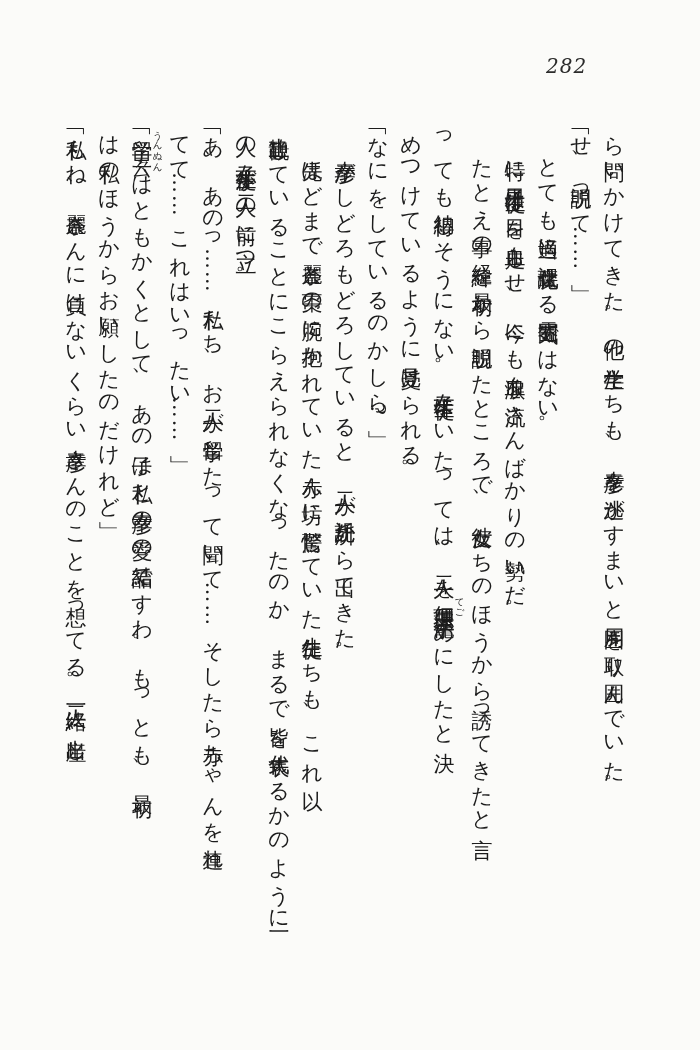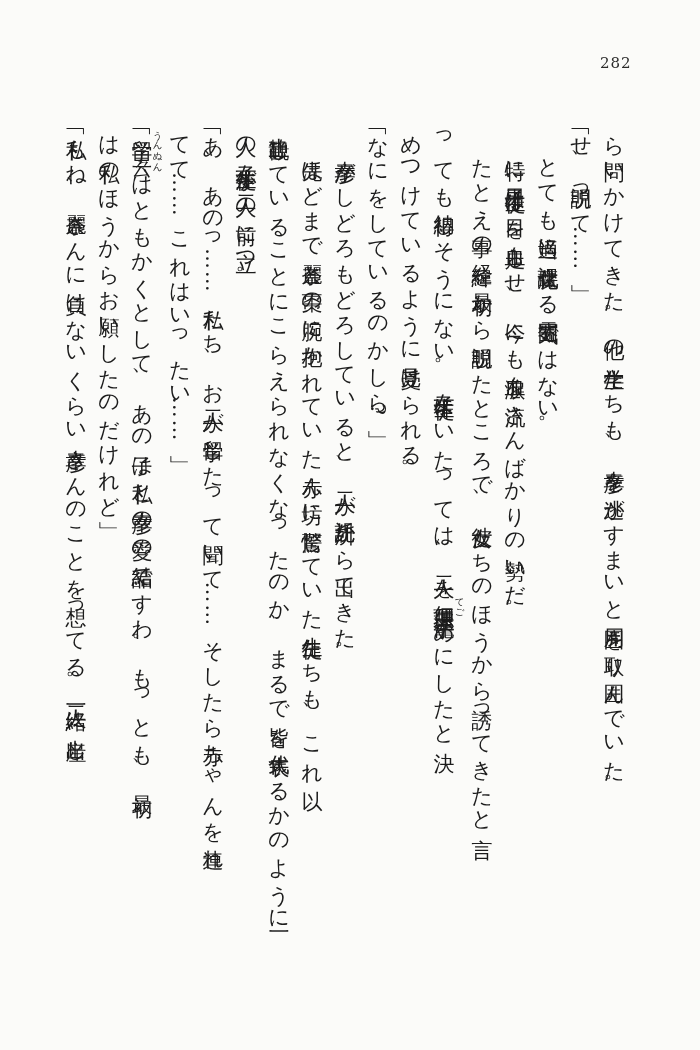--- a/index.html
+++ b/index.html
@@ -13,23 +13,24 @@
   }
   .page {
     position: relative;
     width: 700px;
     height: 1050px;
     background: var(--bg, #fbfbf9);
   }
   .page-number {
     position: absolute;
     top: 54px;
-    left: 600px;
+    left: 546px;
     font-family: "DejaVu Serif", "Liberation Serif", serif;
-    font-size: 15px;
+    font-style: italic;
+    font-size: 20px;
     letter-spacing: 1px;
     color: var(--pagenum, #2b2b2b);
   }
   .text-area {
     position: absolute;
     top: 121px;
     right: 70px;
     height: 862px;
     writing-mode: vertical-rl;
     text-orientation: mixed;

